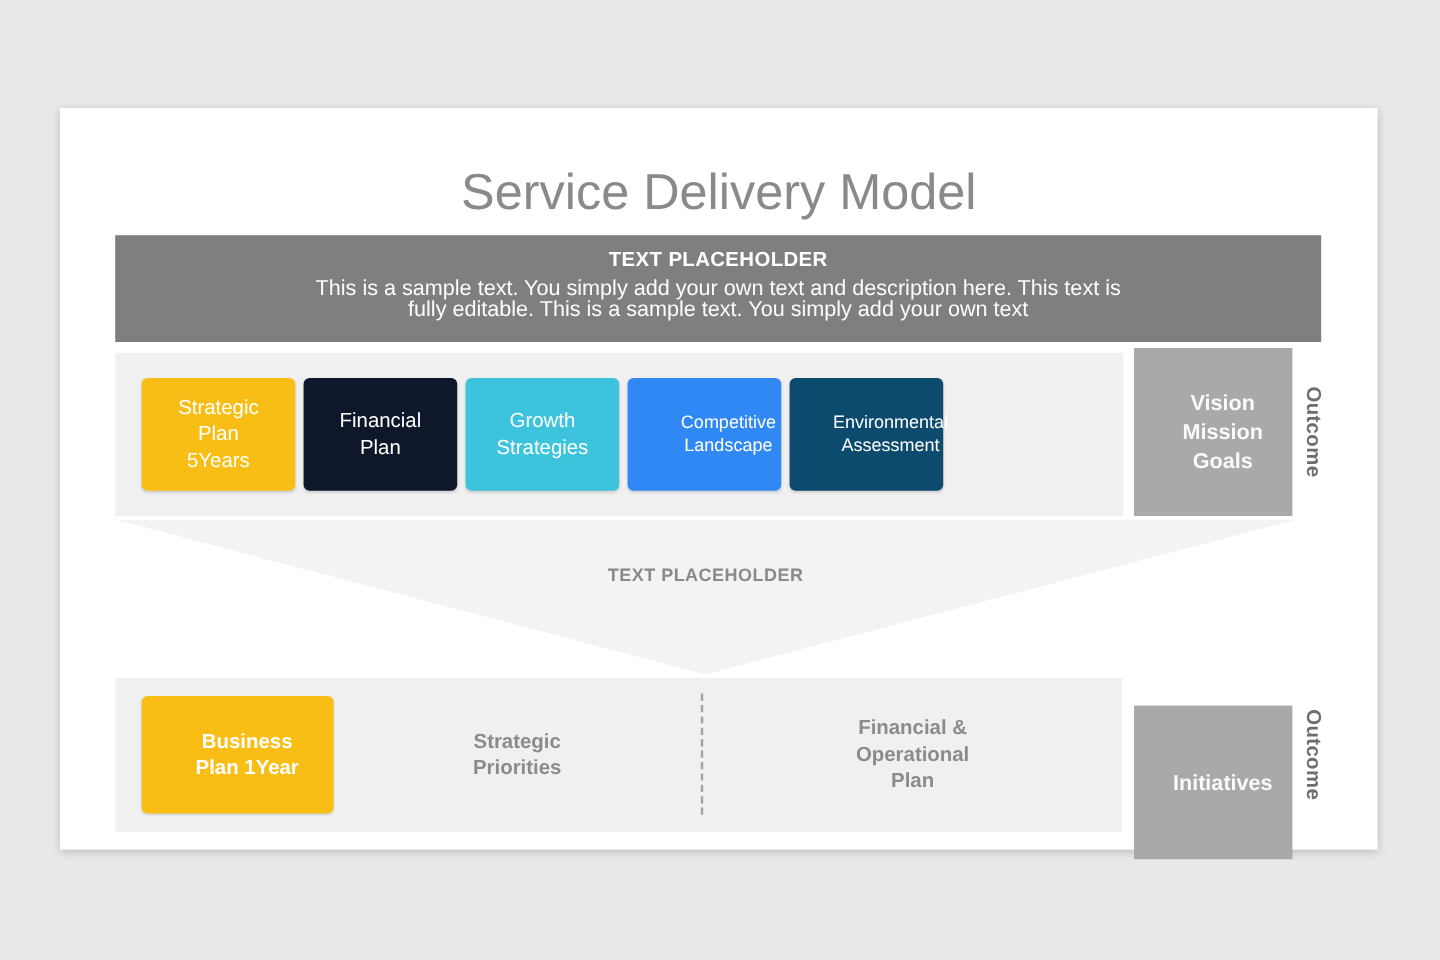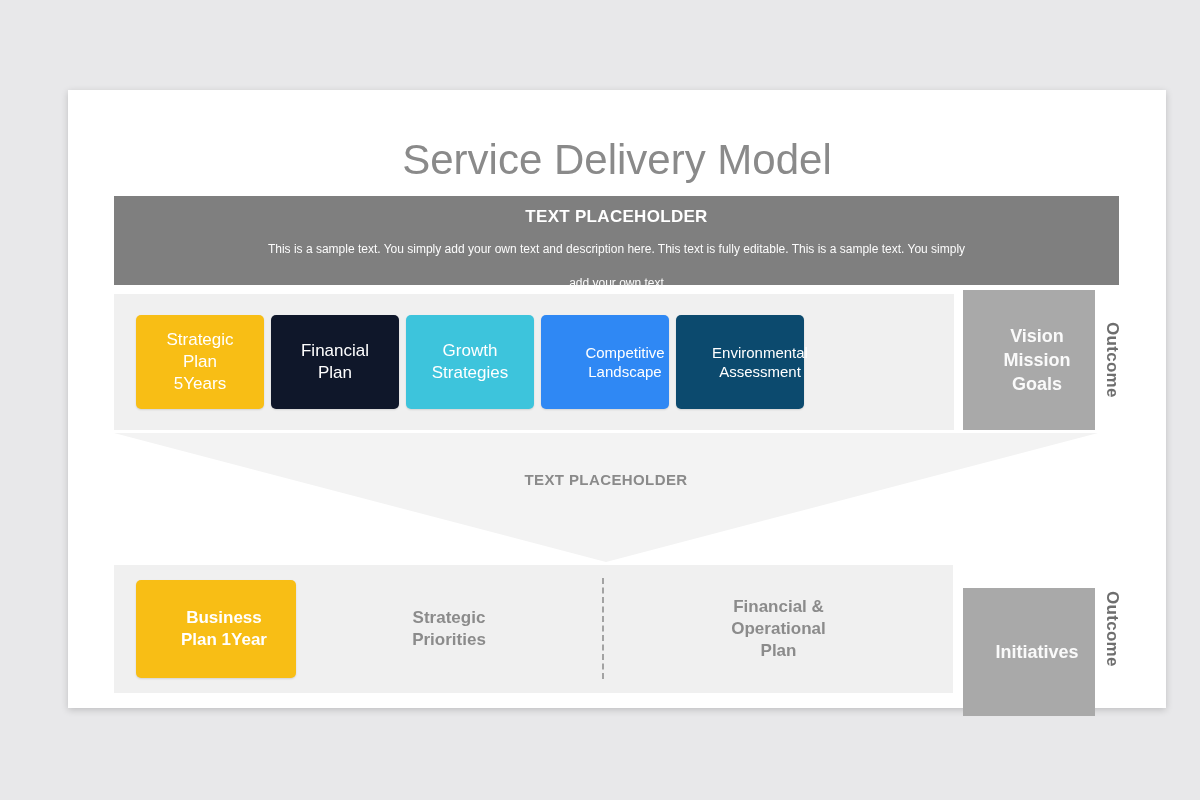--- a/index.html
+++ b/index.html
@@ -7,21 +7,21 @@
 
   .canvas {
     position: relative;
     width: 1200px;
     height: 800px;
     overflow: hidden;
   }
 
   .slide {
     position: absolute;
-    left: 68px;
+    left: 50px;
     top: 90px;
     width: 1098px;
     height: 618px;
     box-shadow: 0 2px 7px rgba(0,0,0,0.18);
   }
 
   .title {
     position: absolute;
     top: 46px;
     left: 0;
@@ -43,22 +43,22 @@
   }
   .banner-heading {
     padding-top: 11px;
     font-size: 17px;
     font-weight: 700;
     letter-spacing: 0.3px;
   }
   .banner-body {
     margin: 5px auto 0;
     max-width: 700px;
-    font-size: 12px;
-    line-height: 34px;
+    font-size: 18px;
+    line-height: 17px;
     color: #FCFCFC;
   }
 
   .strip {
     position: absolute;
     left: 46px;
     width: 840px;
   }
   .strip-top {
     top: 204px;

